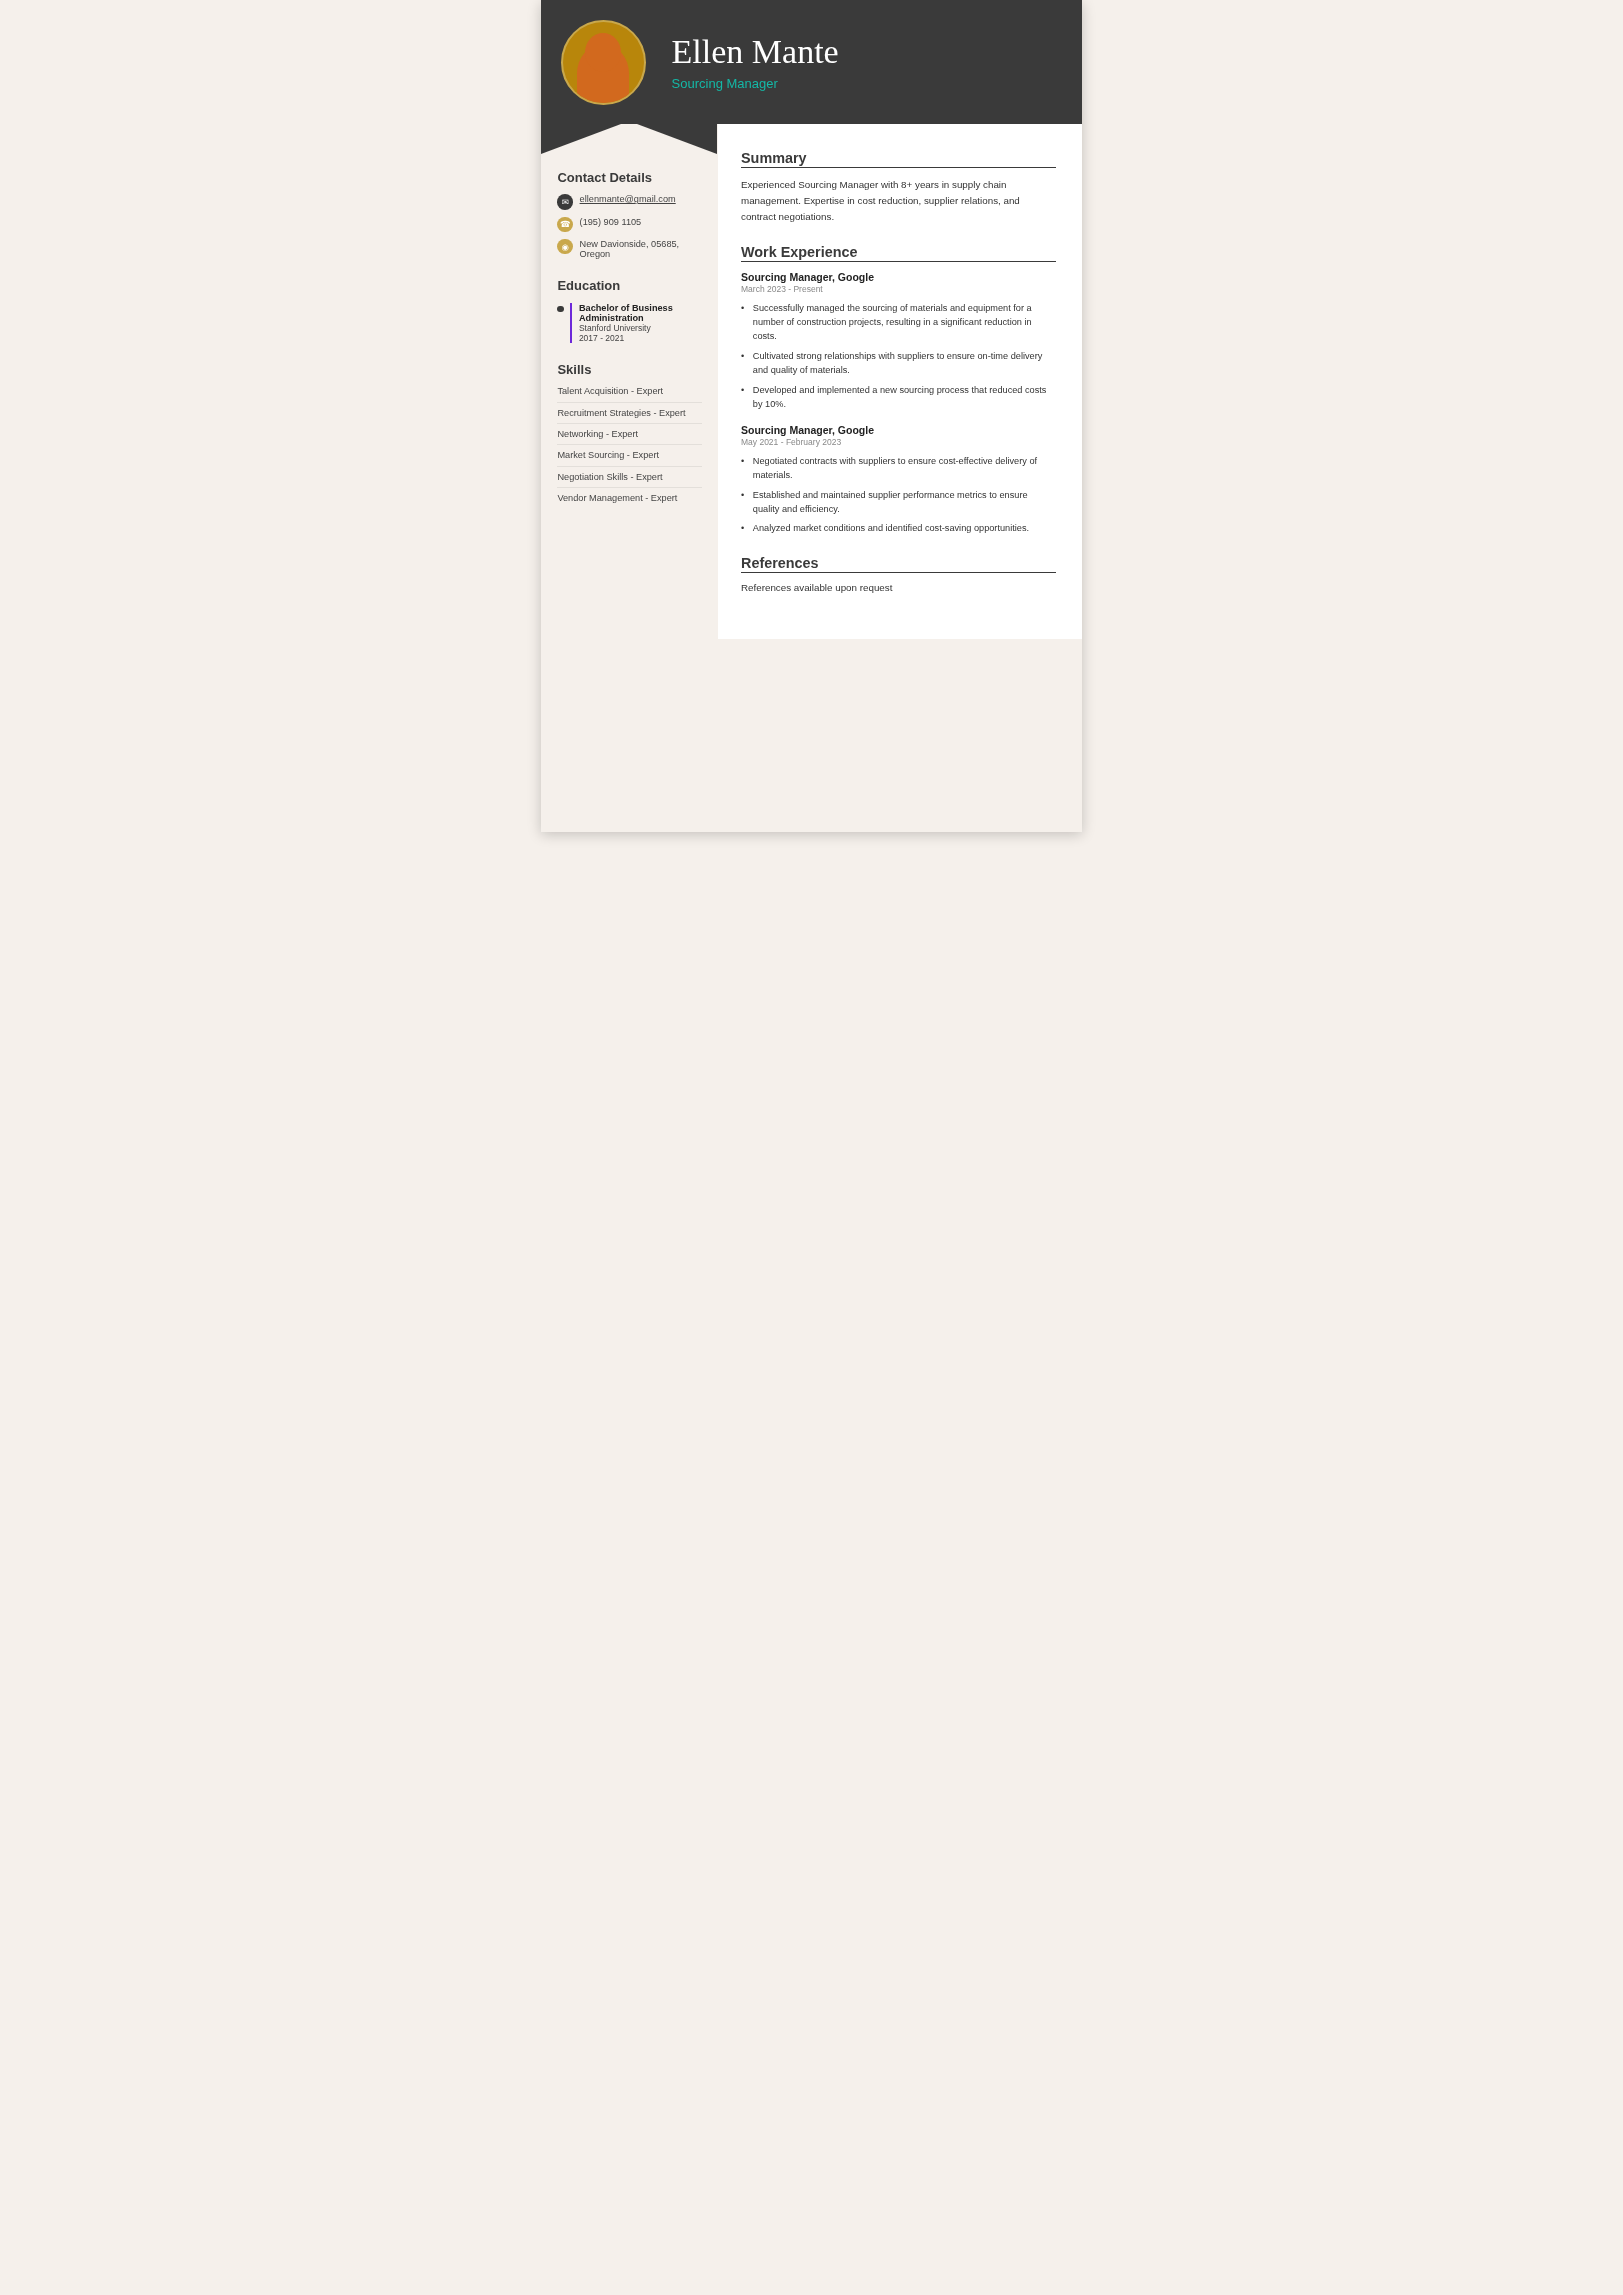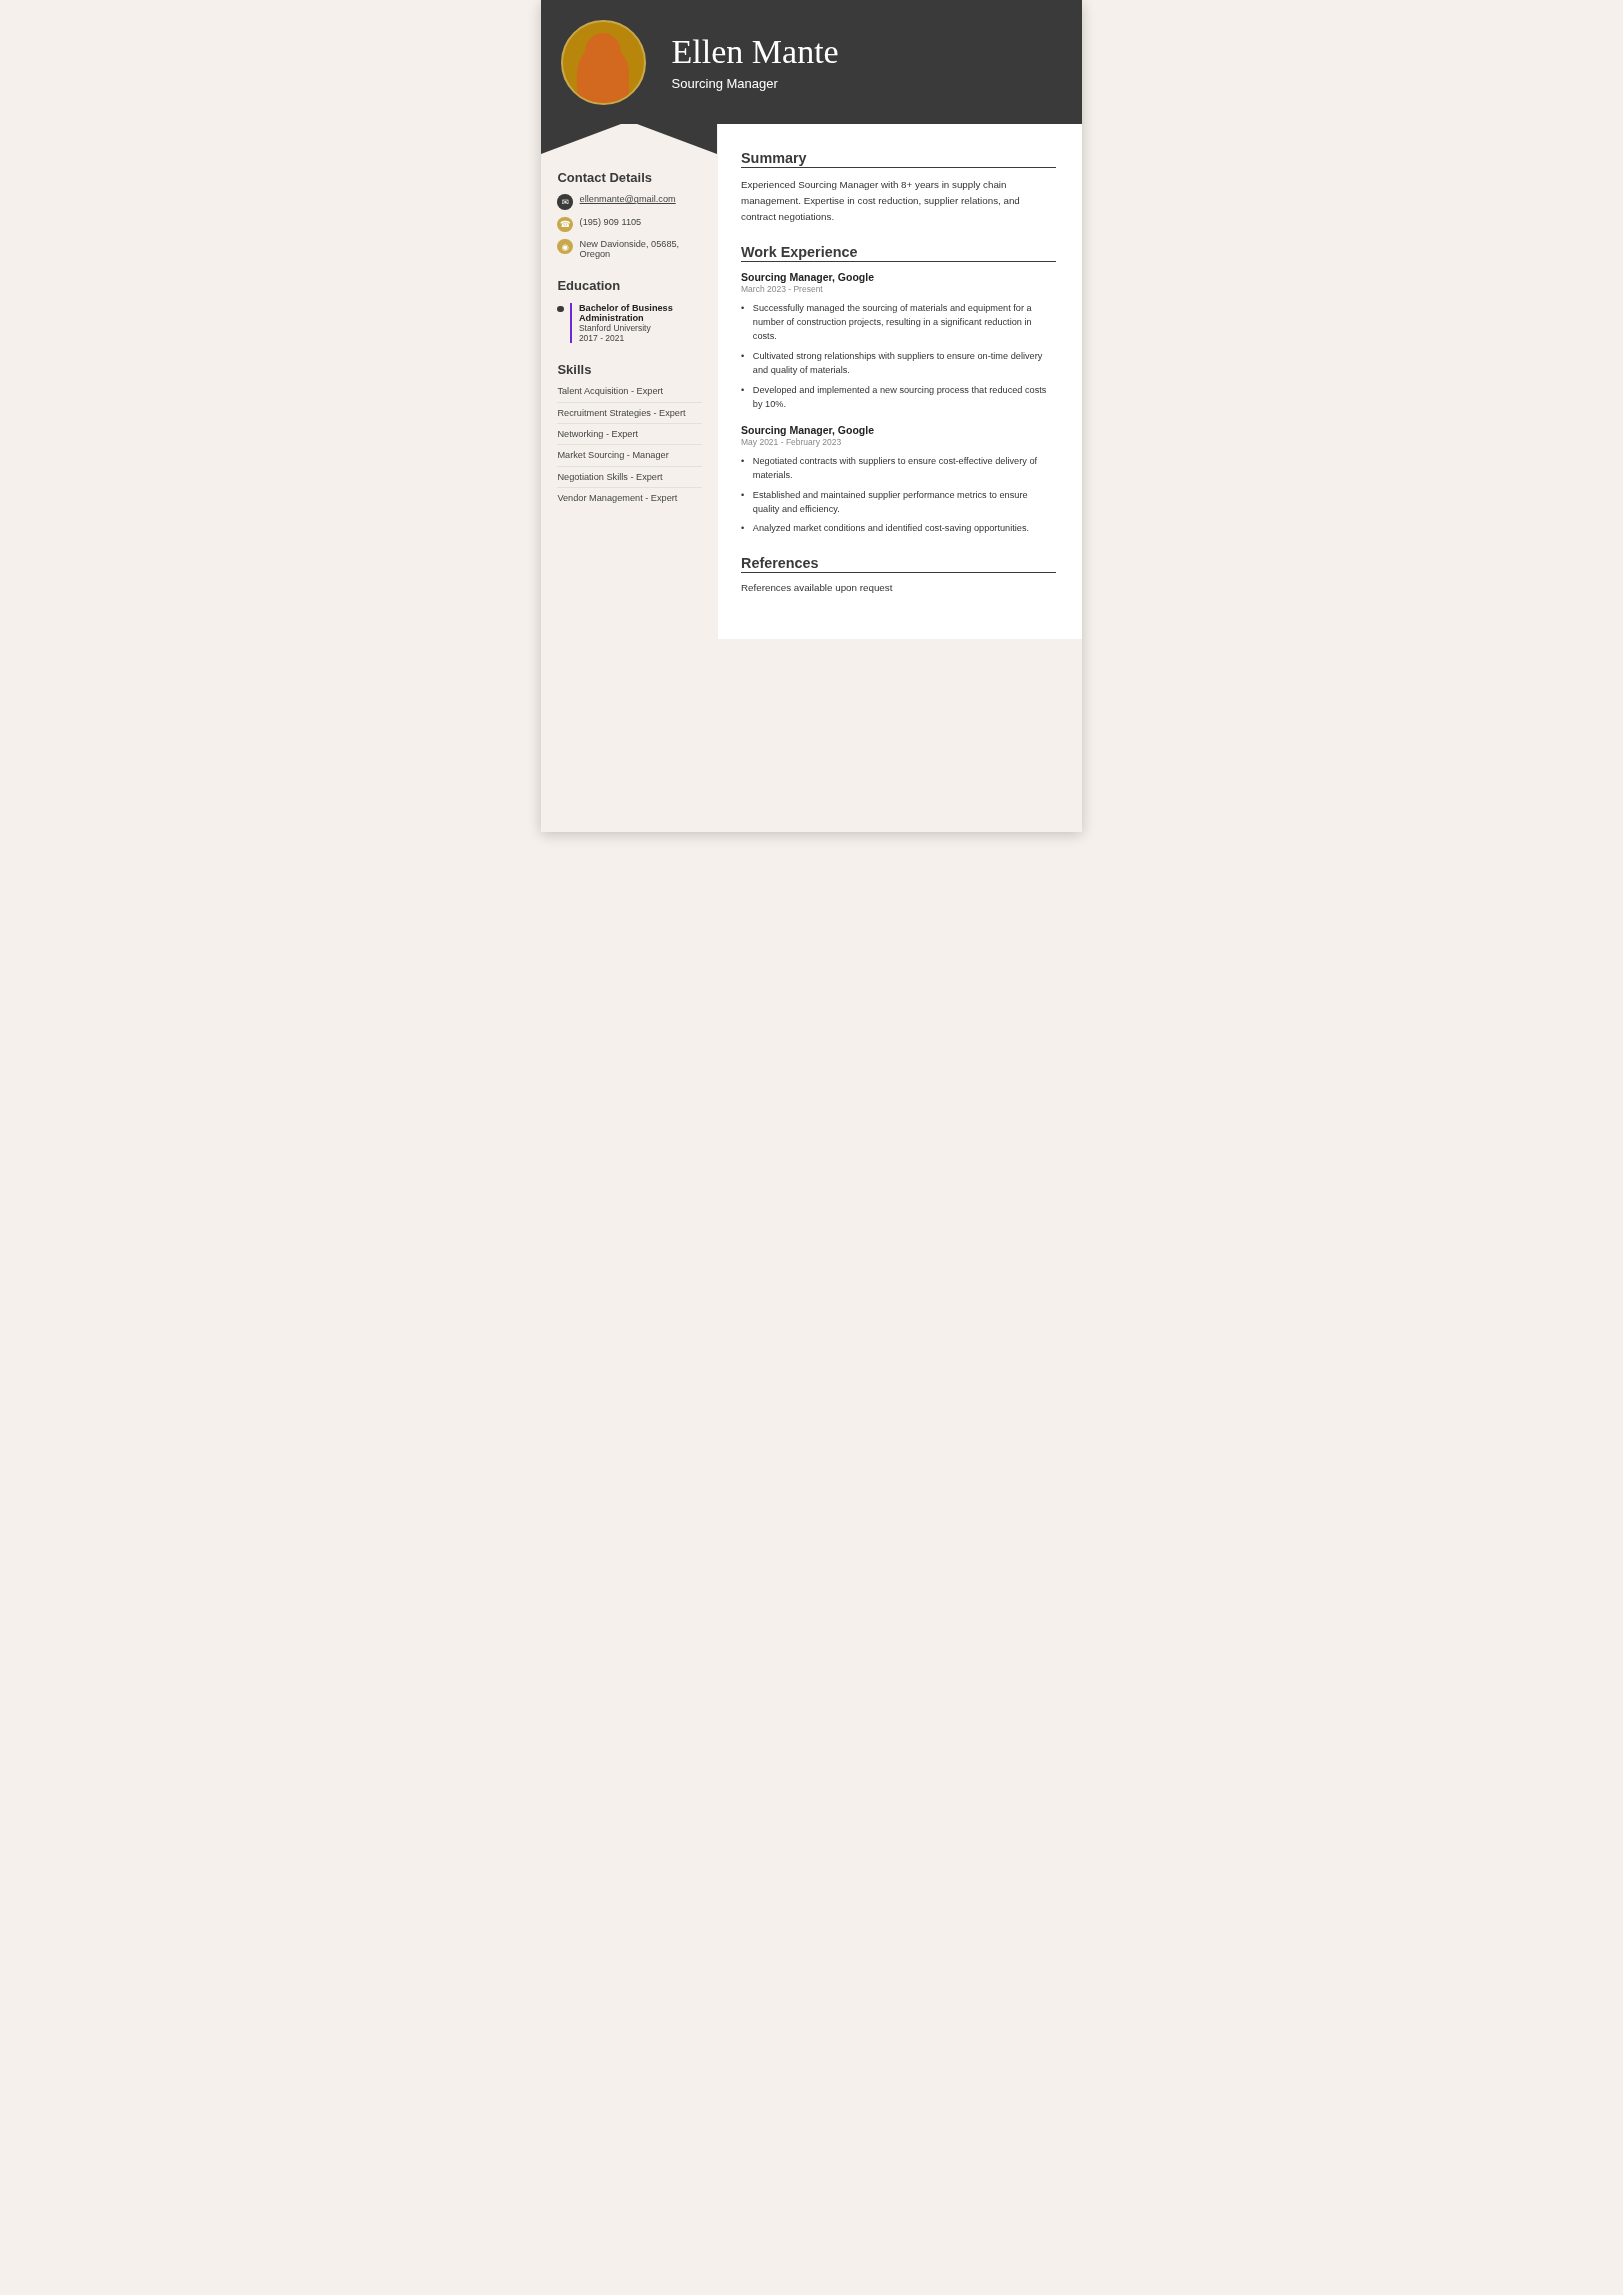--- a/index.html
+++ b/index.html
@@ -87,21 +87,21 @@
     .header-name {
       font-size: 34px;
       color: #ffffff;
       font-weight: normal;
       font-family: Georgia, serif;
       line-height: 1.1;
     }
 
     .header-title {
       font-size: 13px;
-      color: #ffffff;
+      color: #14b8a6;
       margin-top: 5.2px;
       font-family: Arial, sans-serif;
       font-weight: normal;
     }
 
     
     .chevron-wrap {
       position: absolute;
       bottom: -29.5px;
       left: 0;
@@ -374,21 +374,21 @@
           </div>
         </div>
       </div>
 
       <div class="sidebar-section">
         <div class="sidebar-section-title">Skills</div>
         <div id="skills-list">
             <div class="skill-item">Talent Acquisition - Expert</div>
             <div class="skill-item">Recruitment Strategies - Expert</div>
             <div class="skill-item">Networking - Expert</div>
-            <div class="skill-item">Market Sourcing - Manager</div>
+            <div class="skill-item">Market Sourcing - Expert</div>
             <div class="skill-item">Negotiation Skills - Expert</div>
             <div class="skill-item">Vendor Management - Expert</div>
           </div>
       </div>
 
     </div>
 
     <div class="main-content">
 
       <div class="main-section">

